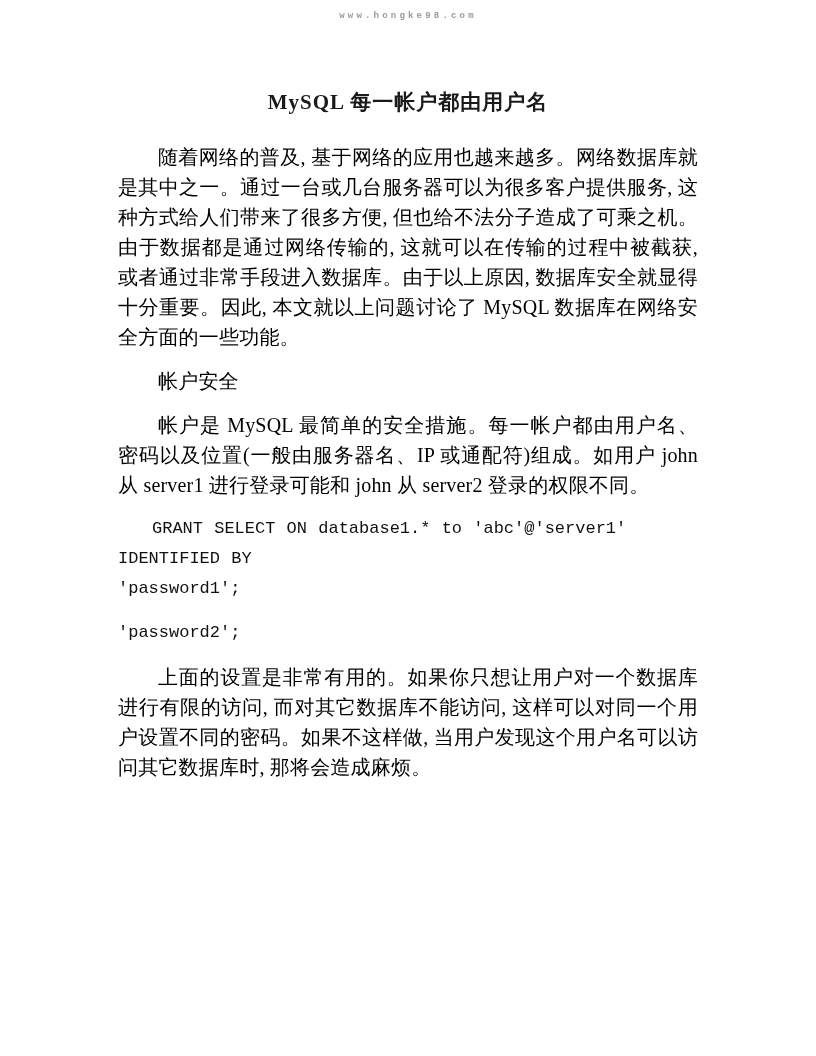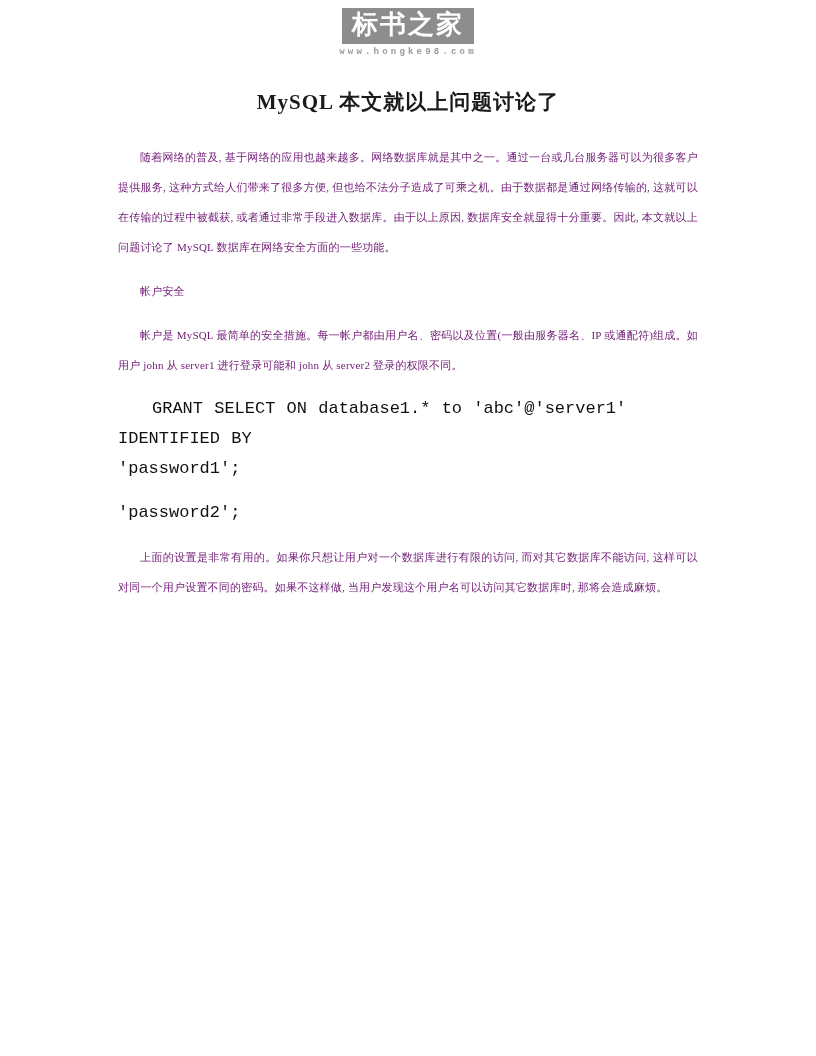--- a/index.html
+++ b/index.html
@@ -64,27 +64,27 @@
     font-family: "Liberation Serif", serif;
     font-size: 21px;
     font-weight: bold;
     text-align: center;
     letter-spacing: 1px;
     margin: 0 0 26px 0;
     color: #1a1a1a;
   }
 
   p.para {
-    font-size: 11px;
+    font-size: 20px;
     line-height: 30px;
     margin: 0 0 14px 0;
     text-align: justify;
     text-justify: inter-ideograph;
     text-indent: 2em;
-    color: #701a75;
+    color: #000000;
     letter-spacing: 0.2px;
   }
 
   p.code {
     font-family: "Liberation Mono", monospace;
     font-size: 17px;
     line-height: 30px;
     margin: 0 0 14px 0;
     text-indent: 2em;
     color: #111111;
@@ -95,27 +95,26 @@
     display: block;
     text-indent: 0;
   }
 </style>
 </head>
 <body>
 
 <div class="page">
 
   <div class="logo-block">
-    <div class="logo-main">标书之家</div>
     <div class="logo-sub">www.hongke98.com</div>
   </div>
 
   <div class="doc">
 
-    <h1 class="doc-title">MySQL 本文就以上问题讨论了</h1>
+    <h1 class="doc-title">MySQL 每一帐户都由用户名</h1>
 
     <p class="para">随着网络的普及, 基于网络的应用也越来越多。网络数据库就是其中之一。通过一台或几台服务器可以为很多客户提供服务, 这种方式给人们带来了很多方便, 但也给不法分子造成了可乘之机。由于数据都是通过网络传输的, 这就可以在传输的过程中被截获, 或者通过非常手段进入数据库。由于以上原因, 数据库安全就显得十分重要。因此, 本文就以上问题讨论了 MySQL 数据库在网络安全方面的一些功能。</p>
 
     <p class="para">帐户安全</p>
 
     <p class="para">帐户是 MySQL 最简单的安全措施。每一帐户都由用户名、密码以及位置(一般由服务器名、IP 或通配符)组成。如用户 john 从 server1 进行登录可能和 john 从 server2 登录的权限不同。</p>
 
 
     <p class="code">
       <span>GRANT SELECT ON database1.* to 'abc'@'server1' IDENTIFIED BY</span>

